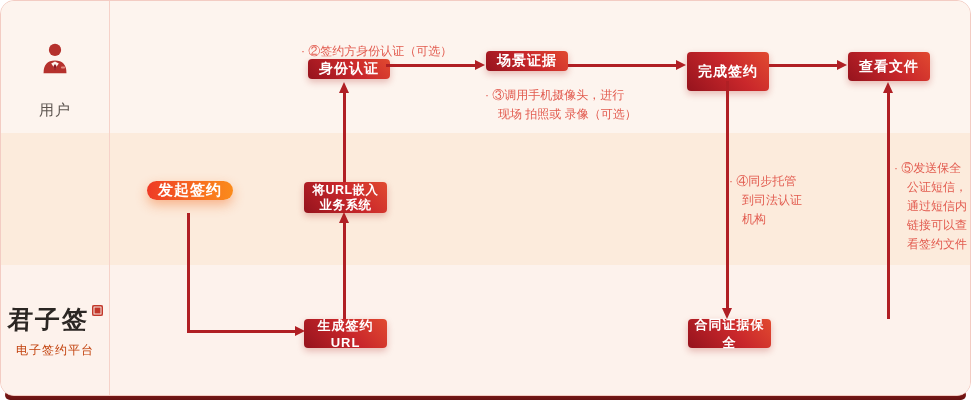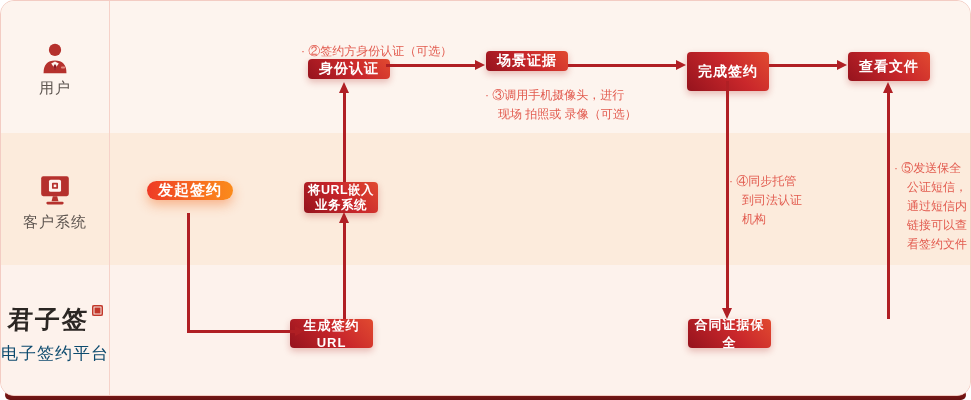--- a/index.html
+++ b/index.html
@@ -8,28 +8,28 @@
               background:linear-gradient(180deg,#8a1d1b,#661312); border-radius:5px; }
   .card { position:absolute; left:0; top:0; width:969px; height:394px;
           border:1px solid #f3ccc3; border-radius:14px; background:#fdf3ed; overflow:hidden; z-index:1; }
   .lane { position:absolute; left:0; width:100%; }
   .lane-top { top:0; height:132px; background:#fdf4ee; }
   .lane-mid { top:132px; height:132px; background:#fcebdc; }
   .lane-bot { top:264px; height:131px; background:#fdf2ec; }
   .vdivider { position:absolute; left:108px; top:0; bottom:0; width:1px; background:#f6d2c9; }
 
   .lane-head { position:absolute; left:0; width:108px; display:flex; flex-direction:column;
-               align-items:center; gap:0; }
+               align-items:center; gap:22px; }
   .lane-label { color:#5d5550; font-size:15px; letter-spacing:1px; }
   .logo-row { display:flex; align-items:flex-start; gap:3px; }
   .logo-text { font-family:"Liberation Serif", serif; font-weight:bold; font-size:25px;
                color:#2b2623; letter-spacing:2px; transform:skewX(-3deg); }
   .logo-seal { width:11px; height:11px; background:#c2372a; border-radius:2px; margin-top:2px;
                box-shadow:inset 0 0 0 1.5px #c2372a, inset 0 0 0 2.5px #f7e7df; }
-  .platform-label { color:#0c4a6e; font-size:17px; letter-spacing:1px; }
+  .platform-label { color:#c2410c; font-size:12px; letter-spacing:1px; }
 
   .node { position:absolute; display:flex; align-items:center; justify-content:center;
           color:#ffffff; font-weight:bold; font-size:14px; text-align:center;
           background:linear-gradient(47deg,#95131d 0%,#c9272b 55%,#e14a30 100%);
           border-radius:4px; box-shadow:0 3px 7px rgba(170,30,25,.28); letter-spacing:1px; }
   .node-multiline { font-size:12.5px; line-height:15px; white-space:pre-line; letter-spacing:0.5px; }
   .pill { border-radius:17px; font-size:15px;
           background:linear-gradient(92deg,#ee3a26 0%,#f9771d 70%,#fb8b1b 100%);
           box-shadow:0 5px 12px rgba(244,110,40,.45); }
 
@@ -62,47 +62,34 @@
           <circle cx="20" cy="10.5" r="7.2" fill="#b5312d"></circle>
           <path d="M6.5 38 q0 -15 13.5 -15 q13.5 0 13.5 15 z" fill="#b5312d"></path>
           <path d="M20 24 l-4.5 2.5 l4.5 6 l4.5 -6 z" fill="#fdf4ee"></path>
           <path d="M20 27 l-1.8 2.6 l1.8 5 l1.8 -5 z" fill="#8c1820"></path>
           <rect x="27" y="30" width="5" height="2.4" rx="1.2" fill="#e48a80"></rect>
         </svg>
       </span>
       <span class="lane-label">用户</span>
     </div>
 
-    <div class="lane-head" style="top:172px;">
-      <span>
-        <svg width="38" height="36" viewBox="0 0 44 40">
-          <rect x="6" y="3" width="32" height="23" rx="2.5" fill="#b5312d"></rect>
-          <rect x="15" y="7" width="14" height="14" rx="2" fill="#fdf4ee"></rect>
-          <rect x="18.5" y="10.5" width="7" height="7" rx="1" fill="#b5312d"></rect>
-          <rect x="20.5" y="12.5" width="3" height="3" fill="#fdf4ee"></rect>
-          <path d="M19.5 26 h5 l1.5 6 h-8 z" fill="#b5312d"></path>
-          <rect x="12" y="32.5" width="20" height="3" rx="1.5" fill="#b5312d"></rect>
-        </svg>
-      </span>
-      <span class="lane-label">客户系统</span>
-    </div>
 
     <div class="lane-head" style="top:302px; gap:6px;">
       <span class="logo-row">
         <span class="logo-text">君子签</span>
         <span class="logo-seal"></span>
       </span>
       <span class="platform-label">电子签约平台</span>
     </div>
 
     <div class="node pill" style="left:146px; top:180px; width:86px; height:19px;">发起签约</div>
 
-    <div class="node" style="left:289px; top:318px; width:83px; height:29px; font-size:13px;">生成签约URL</div>
+    <div class="node" style="left:303px; top:318px; width:83px; height:29px; font-size:13px;">生成签约URL</div>
 
-    <div class="node node-multiline" style="left:303px; top:181px; width:74px; height:31px;">将URL嵌入
+    <div class="node node-multiline" style="left:303px; top:181px; width:83px; height:31px;">将URL嵌入
 业务系统</div>
 
     <div class="node" style="left:307px; top:50px; width:82px; height:20px;margin-top:8px;">身份认证</div>
 
     <div class="node" style="left:485px; top:50px; width:82px; height:20px;">场景证据</div>
 
     <div class="node" style="left:686px; top:51px; width:82px; height:39px;">完成签约</div>
 
     <div class="node" style="left:687px; top:318px; width:83px; height:29px; font-size:13px;">合同证据保全</div>
 

